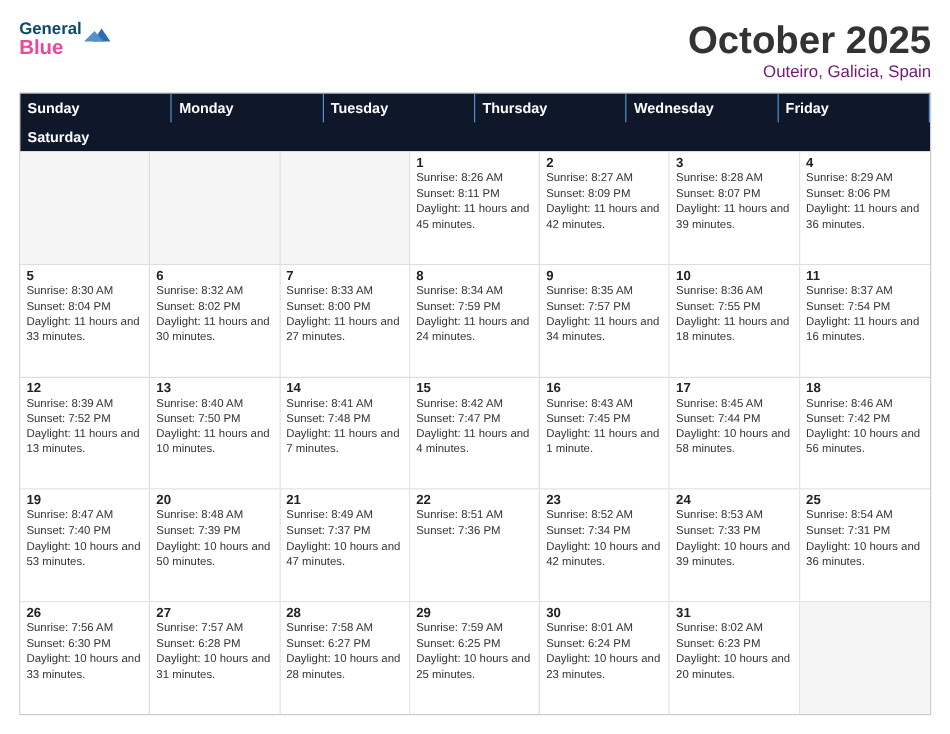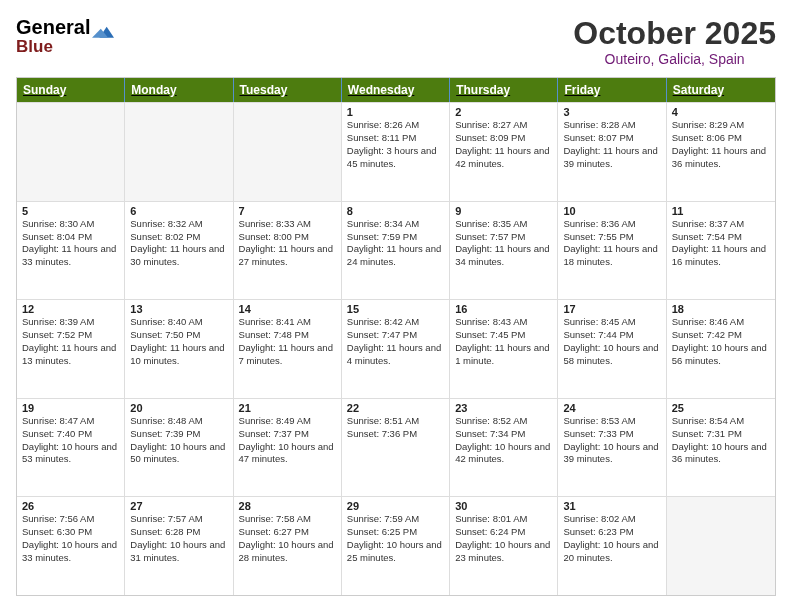--- a/index.html
+++ b/index.html
@@ -32,43 +32,42 @@
       flex-direction: column;
       line-height: 1.1;
     }
     .logo-icon {
       width: 22px;
       height: 22px;
       margin-left: 2px;
       margin-top: -4px;
     }
     .title-block {
-      text-align: center;
+      text-align: right;
     }
     .month-title {
       font-size: 32px;
       font-weight: bold;
       color: #333;
       line-height: 1.1;
     }
     .location {
       font-size: 14px;
       color: #701a75;
     }
     .calendar {
       flex: 1;
       display: flex;
       flex-direction: column;
       border: 1px solid #ccc;
     }
     .cal-header {
       display: grid;
-      grid-template-columns: repeat(7, 1fr);
-      background: #4d7c0f;
-      text-decoration: underline;
+      grid-template-columns: repeat(6, 1fr);
+      background: #0f172a;
     }
     .cal-header-cell {
       color: #fff;
       font-size: 12px;
       font-weight: bold;
       padding: 5px 6px;
       text-align: left;
       border-right: 1px solid #5590cc;
     }
     .cal-header-cell:last-child { border-right: none; }
@@ -104,54 +103,54 @@
       color: #333;
     }
   </style>
 </head>
 <body>
 
 <div class="page">
   <div class="header">
     <div class="logo">
       <div class="logo-text">
-        <span style="font-size:20px;font-weight:bold;color:#000000;">General</span>
-        <span style="font-size:17px;font-weight:bold;color:#7f1d1d;">Blue</span>
+        <span style="font-size:14px;font-weight:bold;color:#0c4a6e;">General</span>
+        <span style="font-size:17px;font-weight:bold;color:#ec4899;">Blue</span>
       </div>
       <svg class="logo-icon" viewBox="0 0 30 30" xmlns="http://www.w3.org/2000/svg">
         <polygon points="10,20 20,5 30,20" fill="#2a6db5"></polygon>
         <polygon points="0,20 12,8 22,20" fill="#5590cc"></polygon>
       </svg>
     </div>
     <div class="title-block">
       <div class="month-title">October 2025</div>
       <div class="location">Outeiro, Galicia, Spain</div>
     </div>
   </div>
 
   <div class="calendar">
     <div class="cal-header">
     <div class="cal-header-cell">Sunday</div>
         <div class="cal-header-cell">Monday</div>
         <div class="cal-header-cell">Tuesday</div>
+        <div class="cal-header-cell">Thursday</div>
         <div class="cal-header-cell">Wednesday</div>
-        <div class="cal-header-cell">Thursday</div>
         <div class="cal-header-cell">Friday</div>
         <div class="cal-header-cell">Saturday</div>
       </div>
     <div class="cal-body">
     <div class="cal-row">
           <div class="cal-cell empty"></div>
           <div class="cal-cell empty"></div>
           <div class="cal-cell empty"></div>
           <div class="cal-cell">
             <div class="day-num">1</div>
             <div class="cell-line">Sunrise: 8:26 AM</div>
             <div class="cell-line">Sunset: 8:11 PM</div>
-            <div class="cell-line">Daylight: 3 hours and 45 minutes.</div>
+            <div class="cell-line">Daylight: 11 hours and 45 minutes.</div>
           </div>
           <div class="cal-cell">
             <div class="day-num">2</div>
             <div class="cell-line">Sunrise: 8:27 AM</div>
             <div class="cell-line">Sunset: 8:09 PM</div>
             <div class="cell-line">Daylight: 11 hours and 42 minutes.</div>
           </div>
           <div class="cal-cell">
             <div class="day-num">3</div>
             <div class="cell-line">Sunrise: 8:28 AM</div>

